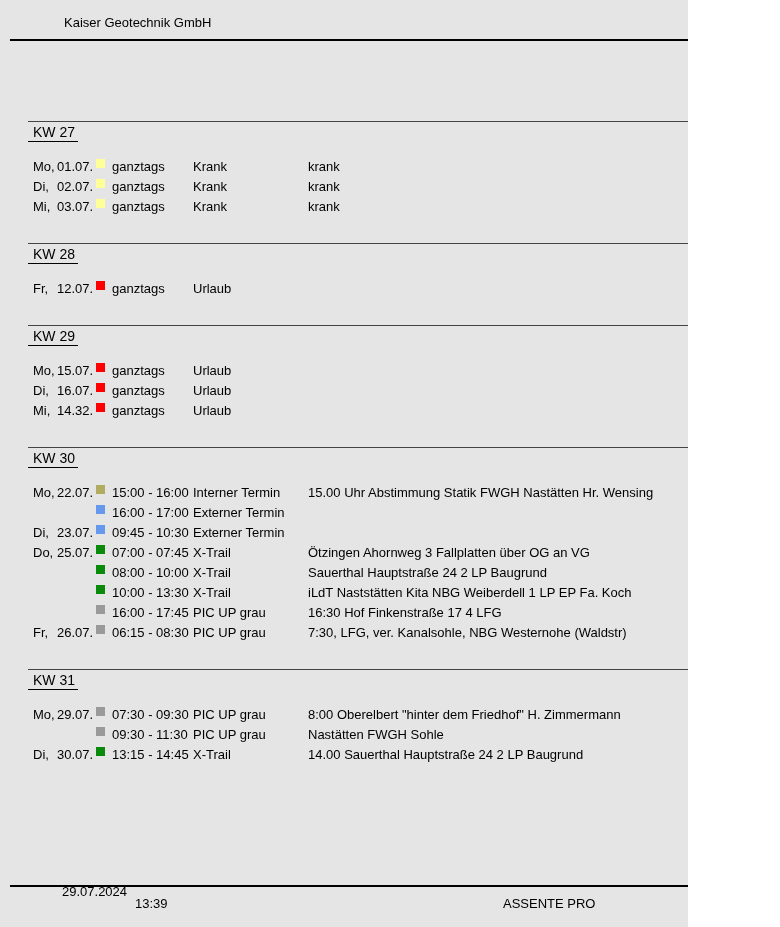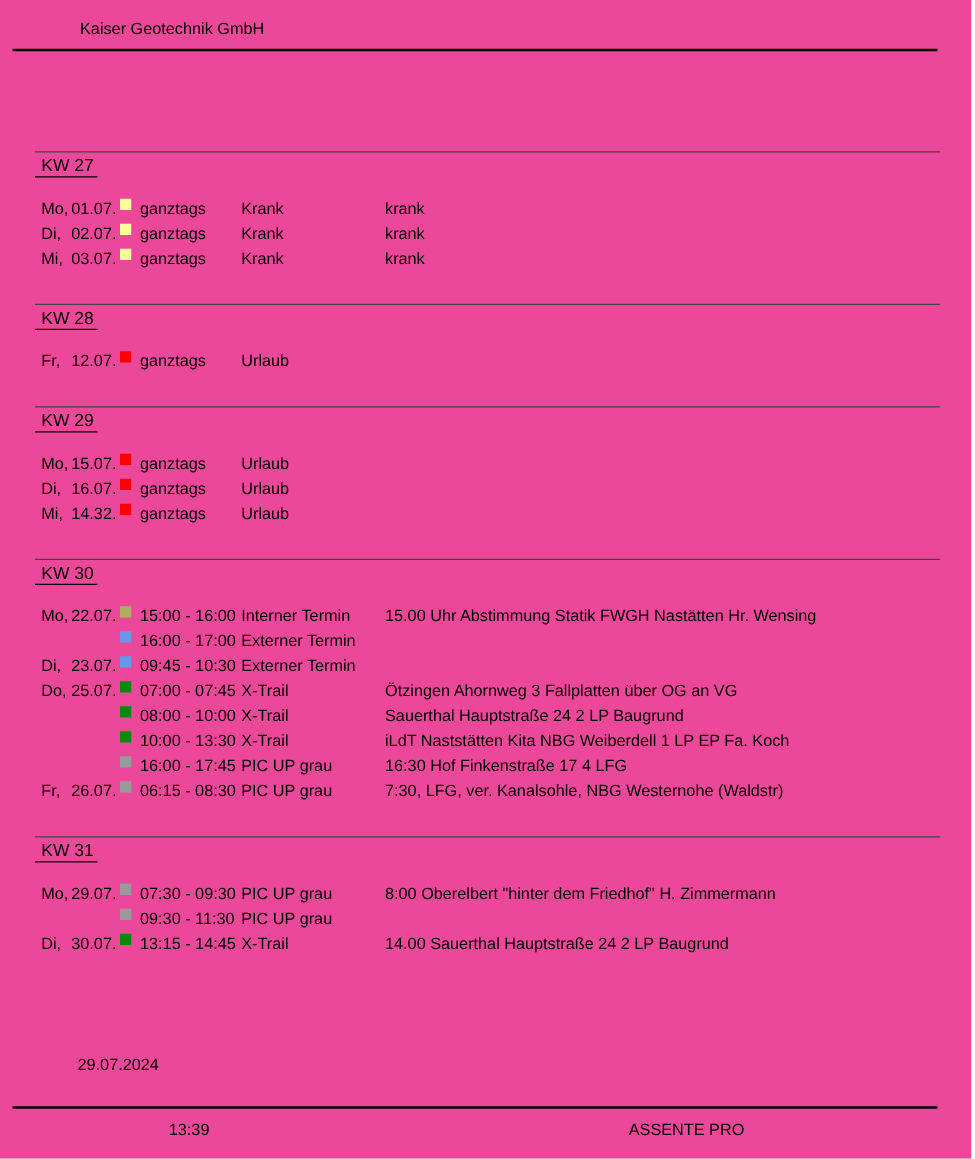--- a/index.html
+++ b/index.html
@@ -4,23 +4,23 @@
 <style>
   html, body {
     margin: 0; padding: 0;
     background: #ffffff;
     font-family: "Liberation Sans", sans-serif;
     font-size: 13px;
     color: #000000;
   }
   .page {
     position: relative;
-    width: 777px;
+    width: 688px;
     height: 927px;
-    background: #ec4899;
+    background: #e5e5e5;
     overflow: hidden;
   }
   .company {
     position: absolute;
     left: 64px; top: 15px;
     font-size: 13px;
     white-space: nowrap;
   }
   .header-line {
     position: absolute;
@@ -85,21 +85,21 @@
   .square { width: 9px; height: 9px; }
   .col-time { width: 81px; flex: none; }
   .col-category { width: 115px; flex: none; }
   .col-desc { flex: 1; overflow: hidden; }
   .footer-line {
     position: absolute;
     left: 10px; top: 885px;
     width: 740px; height: 0;
     border-top: 2px solid #000;
   }
-  .footer-date { position: absolute; left: 62px;  top: 844px; }
+  .footer-date { position: absolute; left: 62px;  top: 884px; }
   .footer-time { position: absolute; left: 135px; top: 896px; }
   .footer-app  { position: absolute; left: 503px; top: 896px; }
 </style>
 </head>
 <body>
 
 <div class="page">
 
   <div class="company">Kaiser Geotechnik GmbH</div>
   <div class="header-line"></div>
@@ -309,20 +309,21 @@
   </div>
 
   <div class="row">
     <span class="col-day"></span>
     <span class="col-date"></span>
     <span class="col-square">
               <span class="square" style="background: rgb(154, 154, 154);"></span>
             </span>
     <span class="col-time">09:30 - 11:30</span>
     <span class="col-category">PIC UP grau</span>
+    <span class="col-desc">Nastätten FWGH Sohle</span>
   </div>
 
   <div class="row">
     <span class="col-day">Di,</span>
     <span class="col-date">30.07.</span>
     <span class="col-square">
               <span class="square" style="background: rgb(10, 138, 10);"></span>
             </span>
     <span class="col-time">13:15 - 14:45</span>
     <span class="col-category">X-Trail</span>

